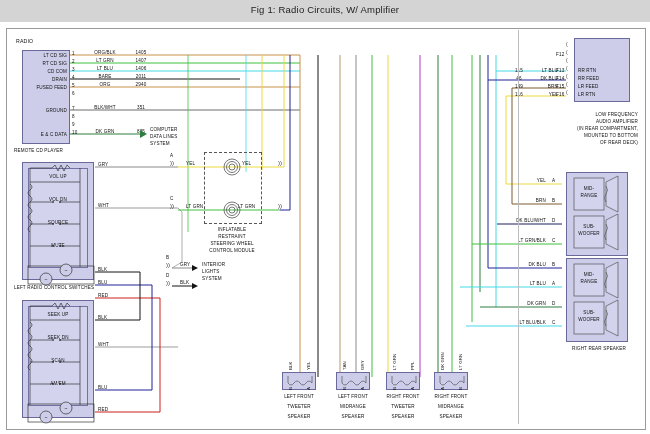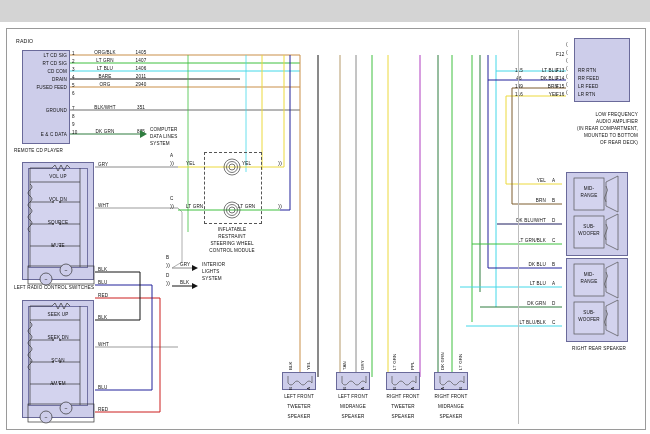--- a/index.html
+++ b/index.html
@@ -19,20 +19,21 @@
   .conn{position:absolute;font-size:6px;color:#333;line-height:1;}
   .arrow{position:absolute;width:0;height:0;border-style:solid;}
   svg{display:block;overflow:visible;}
 </style>
 </head>
 <body>
 
 <div id="root">
 
   <div id="titlebar"></div>
+  <div id="titletext">Fig 1: Radio Circuits, W/ Amplifier</div>
 
   <div id="canvas">
 
     <div class="frame" style="left:6px;top:6px;width:638px;height:400px;"></div>
 
     <svg style="position:absolute;left:0;top:0;width:650px;height:412px;">
 
       <line x1="70" y1="33" x2="300" y2="33" stroke="#c98f49" stroke-width="1"></line>
       <line x1="70" y1="41" x2="300" y2="41" stroke="#3fc03f" stroke-width="1"></line>
       <line x1="70" y1="49" x2="300" y2="49" stroke="#45d8e8" stroke-width="1"></line>

